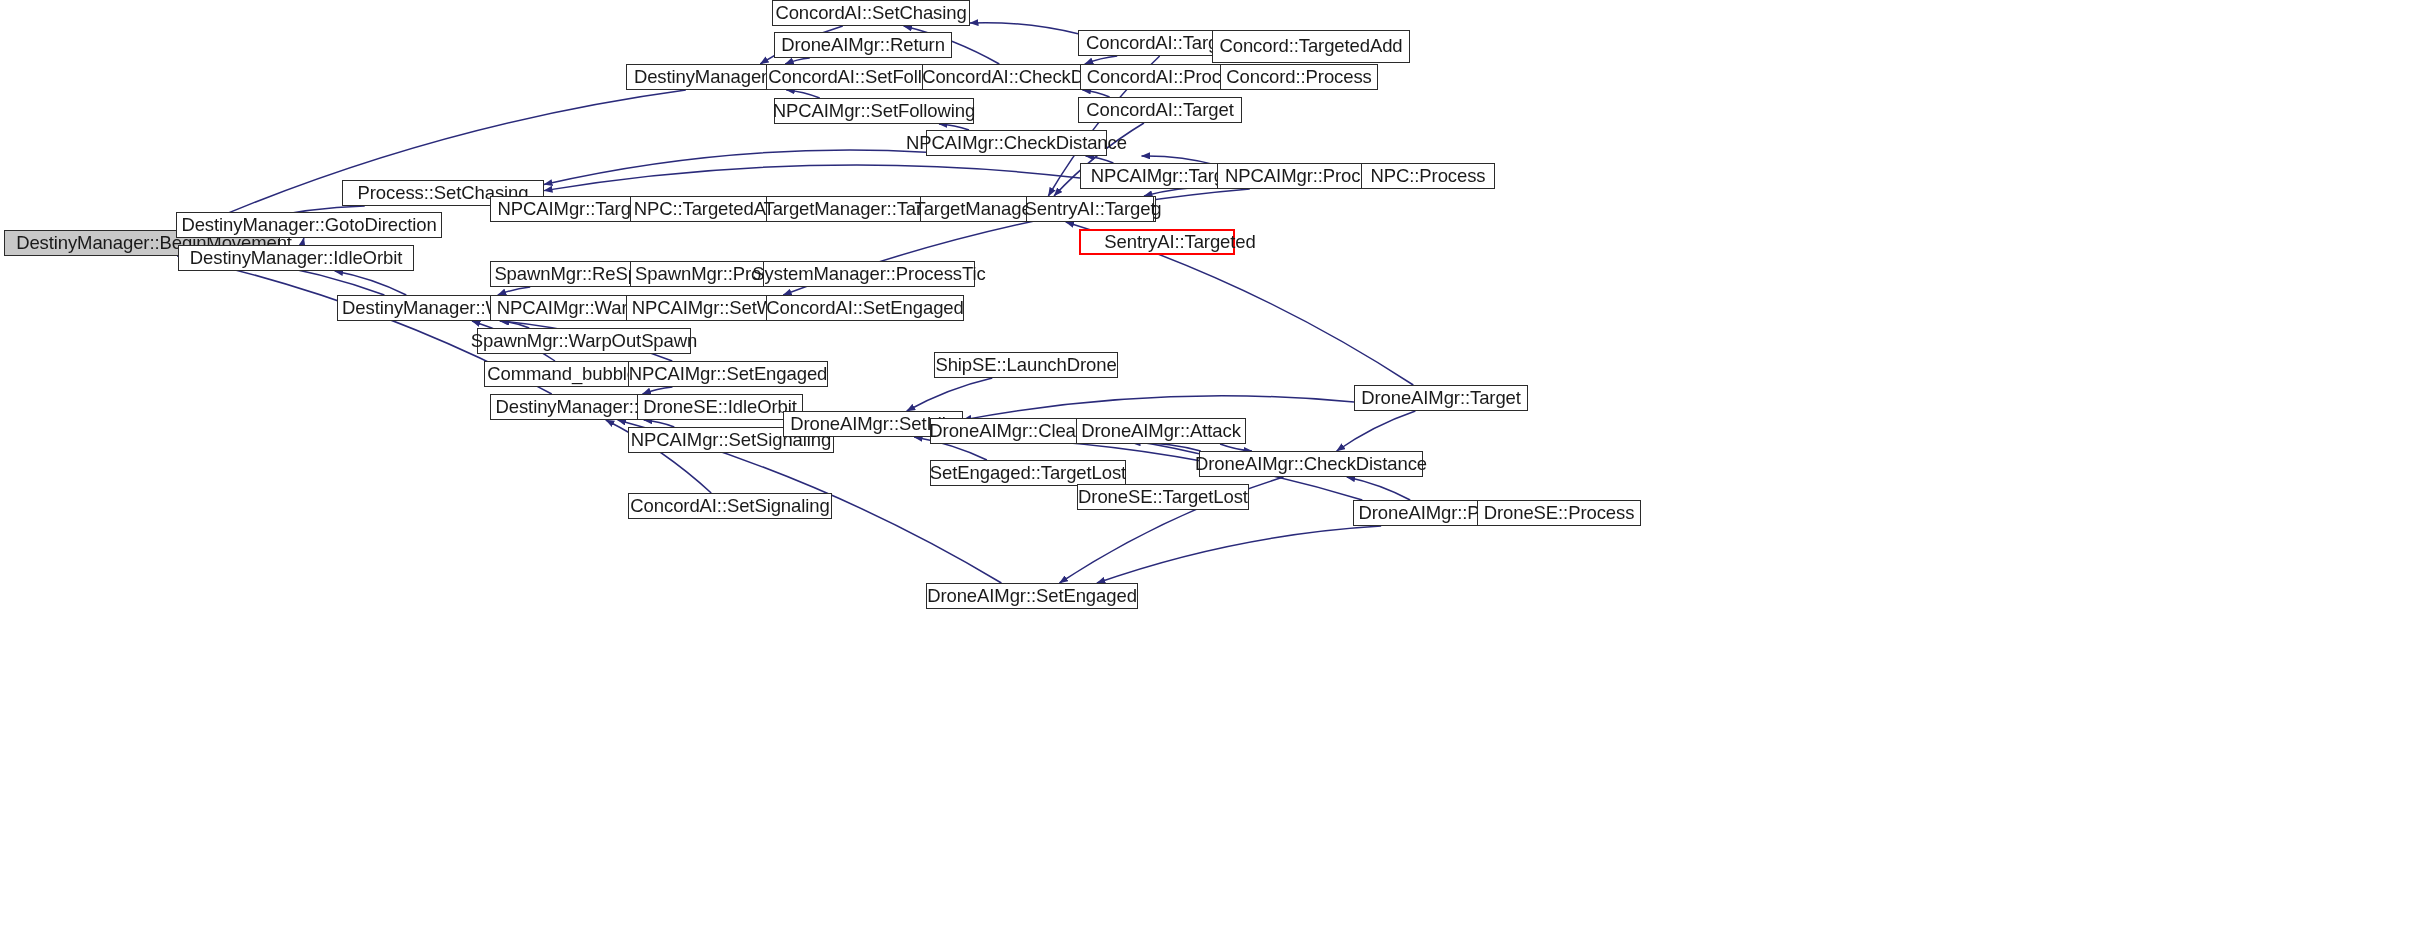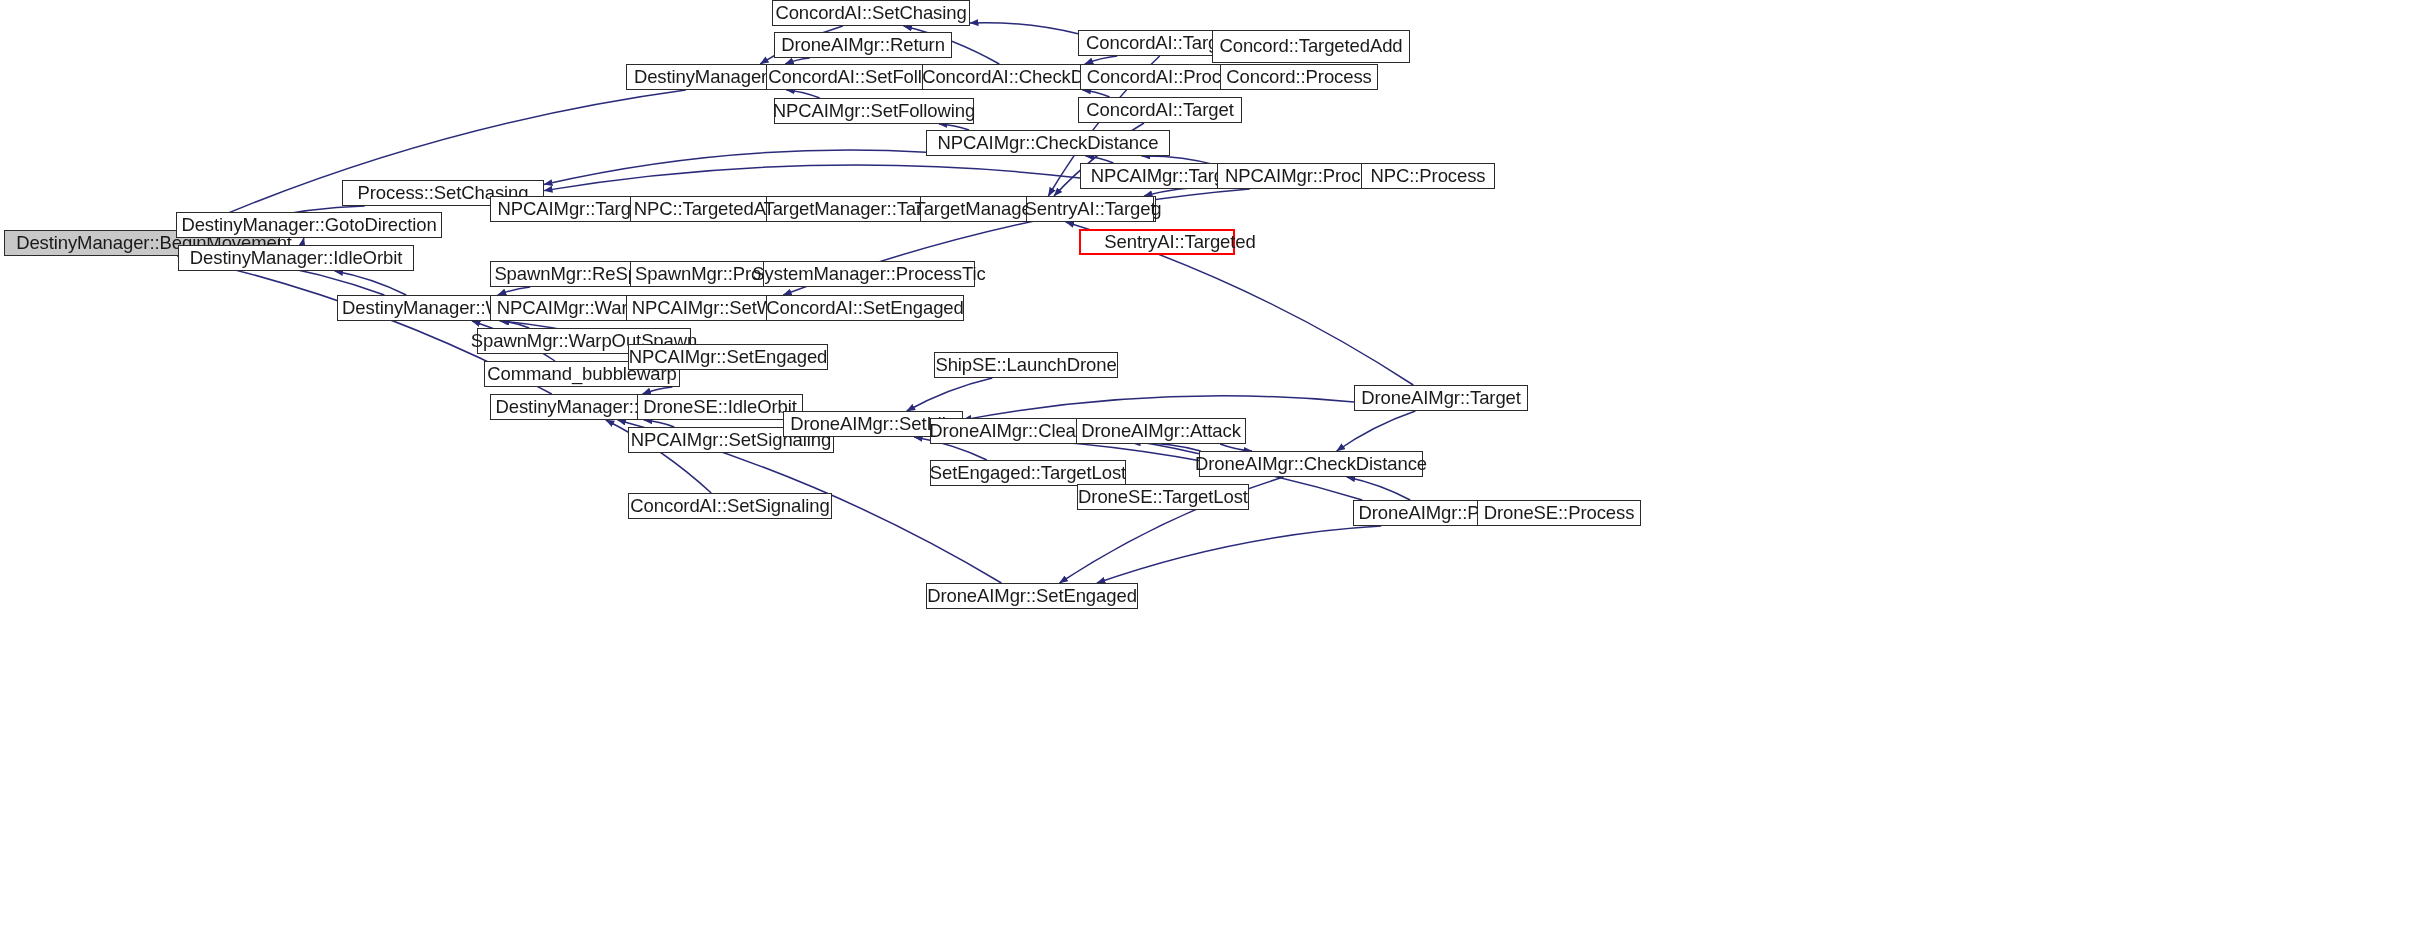--- a/index.html
+++ b/index.html
@@ -169,21 +169,21 @@
       </div>
       <div class="node" style="left: 766px; top: 64px; width: 206px; height: 26px;">
         <span>ConcordAI::SetFollowing</span>
       </div>
       <div class="node" style="left: 774px; top: 98px; width: 200px; height: 26px;">
         <span>NPCAIMgr::SetFollowing</span>
       </div>
       <div class="node" style="left: 922px; top: 64px; width: 220px; height: 26px;">
         <span>ConcordAI::CheckDistance</span>
       </div>
-      <div class="node" style="left: 926px; top: 130px; width: 244px; height: 26px;">
+      <div class="node" style="left: 926px; top: 130px; width: 181px; height: 26px;">
         <span>NPCAIMgr::CheckDistance</span>
       </div>
       <div class="node" style="left: 1078px; top: 30px; width: 184px; height: 26px;">
         <span>ConcordAI::Targeted</span>
       </div>
       <div class="node" style="left: 1212px; top: 30px; width: 198px; height: 33px;">
         <span>Concord::TargetedAdd</span>
       </div>
       <div class="node" style="left: 1080px; top: 64px; width: 176px; height: 26px;">
         <span>ConcordAI::Process</span>
@@ -238,21 +238,21 @@
       </div>
       <div class="node" style="left: 766px; top: 295px; width: 198px; height: 26px;">
         <span>ConcordAI::SetEngaged</span>
       </div>
       <div class="node" style="left: 477px; top: 328px; width: 214px; height: 26px;">
         <span>SpawnMgr::WarpOutSpawn</span>
       </div>
       <div class="node" style="left: 484px; top: 361px; width: 196px; height: 26px;">
         <span>Command_bubblewarp</span>
       </div>
-      <div class="node" style="left: 628px; top: 344px; width: 200px; height: 26px;">
+      <div class="node" style="left: 628px; top: 361px; width: 200px; height: 26px;">
         <span>NPCAIMgr::SetEngaged</span>
       </div>
       <div class="node" style="left: 637px; top: 394px; width: 166px; height: 26px;">
         <span>DroneSE::IdleOrbit</span>
       </div>
       <div class="node" style="left: 628px; top: 427px; width: 206px; height: 26px;">
         <span>NPCAIMgr::SetSignaling</span>
       </div>
       <div class="node" style="left: 628px; top: 493px; width: 204px; height: 26px;">
         <span>ConcordAI::SetSignaling</span>

